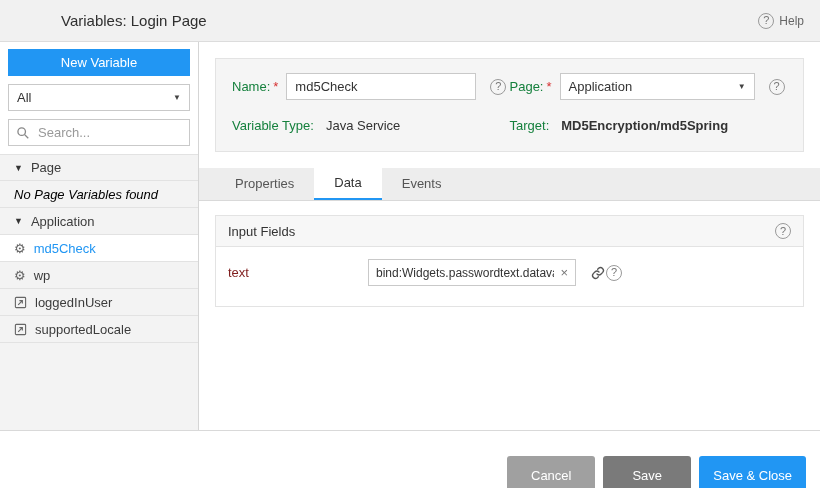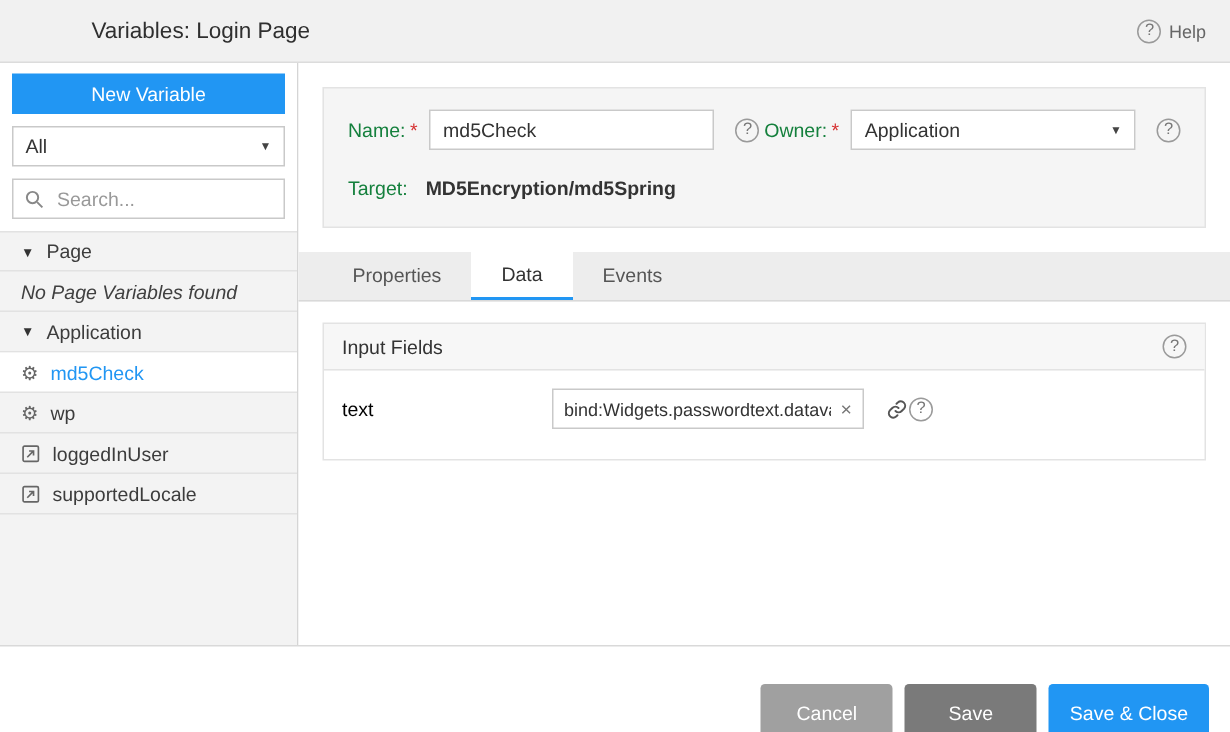--- a/index.html
+++ b/index.html
@@ -58,21 +58,21 @@
   .search-box input::placeholder { color:#999; }
 
   .tree { flex:1; }
   .tree-row {
     height:27px; display:flex; align-items:center; gap:8px;
     padding:0 14px; border-bottom:1px solid #e2e2e2;
     font-size:13px; color:#3c3c3c; cursor:pointer;
   }
   .tree-row:first-child { border-top:1px solid #e2e2e2; }
   .tcaret { font-size:9px; color:#333; }
-  .tree-empty { font-style:italic; color:#404040; cursor:default; }
+  .tree-empty { font-style:italic; color:#000000; cursor:default; }
   .tree-item.selected { background:#fff; color:#2196f3; }
   .gear { font-size:13px; color:#666; line-height:1; }
   .mini-icon { display:flex; }
 
   
   .main { flex:1; display:flex; flex-direction:column; min-width:0; background:#fff; }
 
   .form-panel {
     margin:16px 16px 0; background:#f5f5f5; border:1px solid #e3e3e3;
     padding:14px 16px 18px;
@@ -101,21 +101,21 @@
 
   
   .fields-panel { margin:14px 16px 0; border:1px solid #e3e3e3; background:#fff; }
   .fields-header {
     height:31px; background:#f7f7f7; border-bottom:1px solid #e3e3e3;
     display:flex; align-items:center; justify-content:space-between;
     padding:0 12px; font-size:13px; color:#333;
   }
   .fields-body { padding:12px 12px 20px; }
   .field-row { display:flex; align-items:center; }
-  .fname { width:140px; font-size:13px; color:#000000; }
+  .fname { width:140px; font-size:13px; color:#7f1d1d; }
   .bind-input {
     height:27px; width:208px; border:1px solid #c9c9c9; background:#fff;
     display:flex; align-items:center; gap:6px; padding:0 7px; cursor:text;
   }
   .bind-text { font-size:12px; color:#333; flex:1; white-space:nowrap; overflow:hidden; }
   .clear { color:#777; font-size:13px; line-height:1; cursor:pointer; }
   .link-icon { margin-left:14px; display:flex; cursor:pointer; }
 
   
   .ftr {
@@ -205,30 +205,34 @@
   <div class="main">
     <div class="form-panel">
       <div class="form-row">
         <div class="half">
           <span class="lbl">Name:</span>
           <span class="req">*</span>
           <input class="txt" value="md5Check" style="">
           <span class="qcircle hgap">?</span>
         </div>
         <div class="half">
-          <span class="lbl">Owner:</span>
+          <span class="lbl">Page:</span>
           <span class="req">*</span>
           <div class="select-box owner-select">
             <span>Application</span>
             <span class="caret">▼</span>
           </div>
           <span class="qcircle hgap">?</span>
         </div>
       </div>
       <div class="form-row">
+        <div class="half">
+          <span class="lbl">Variable Type:</span>
+          <span class="value">Java Service</span>
+        </div>
         <div class="half">
           <span class="lbl">Target:</span>
           <span class="value bold">MD5Encryption/md5Spring</span>
         </div>
       </div>
     </div>
 
     <div class="tabs">
       <div class="tab">Properties</div>
       <div class="tab active">Data</div>

